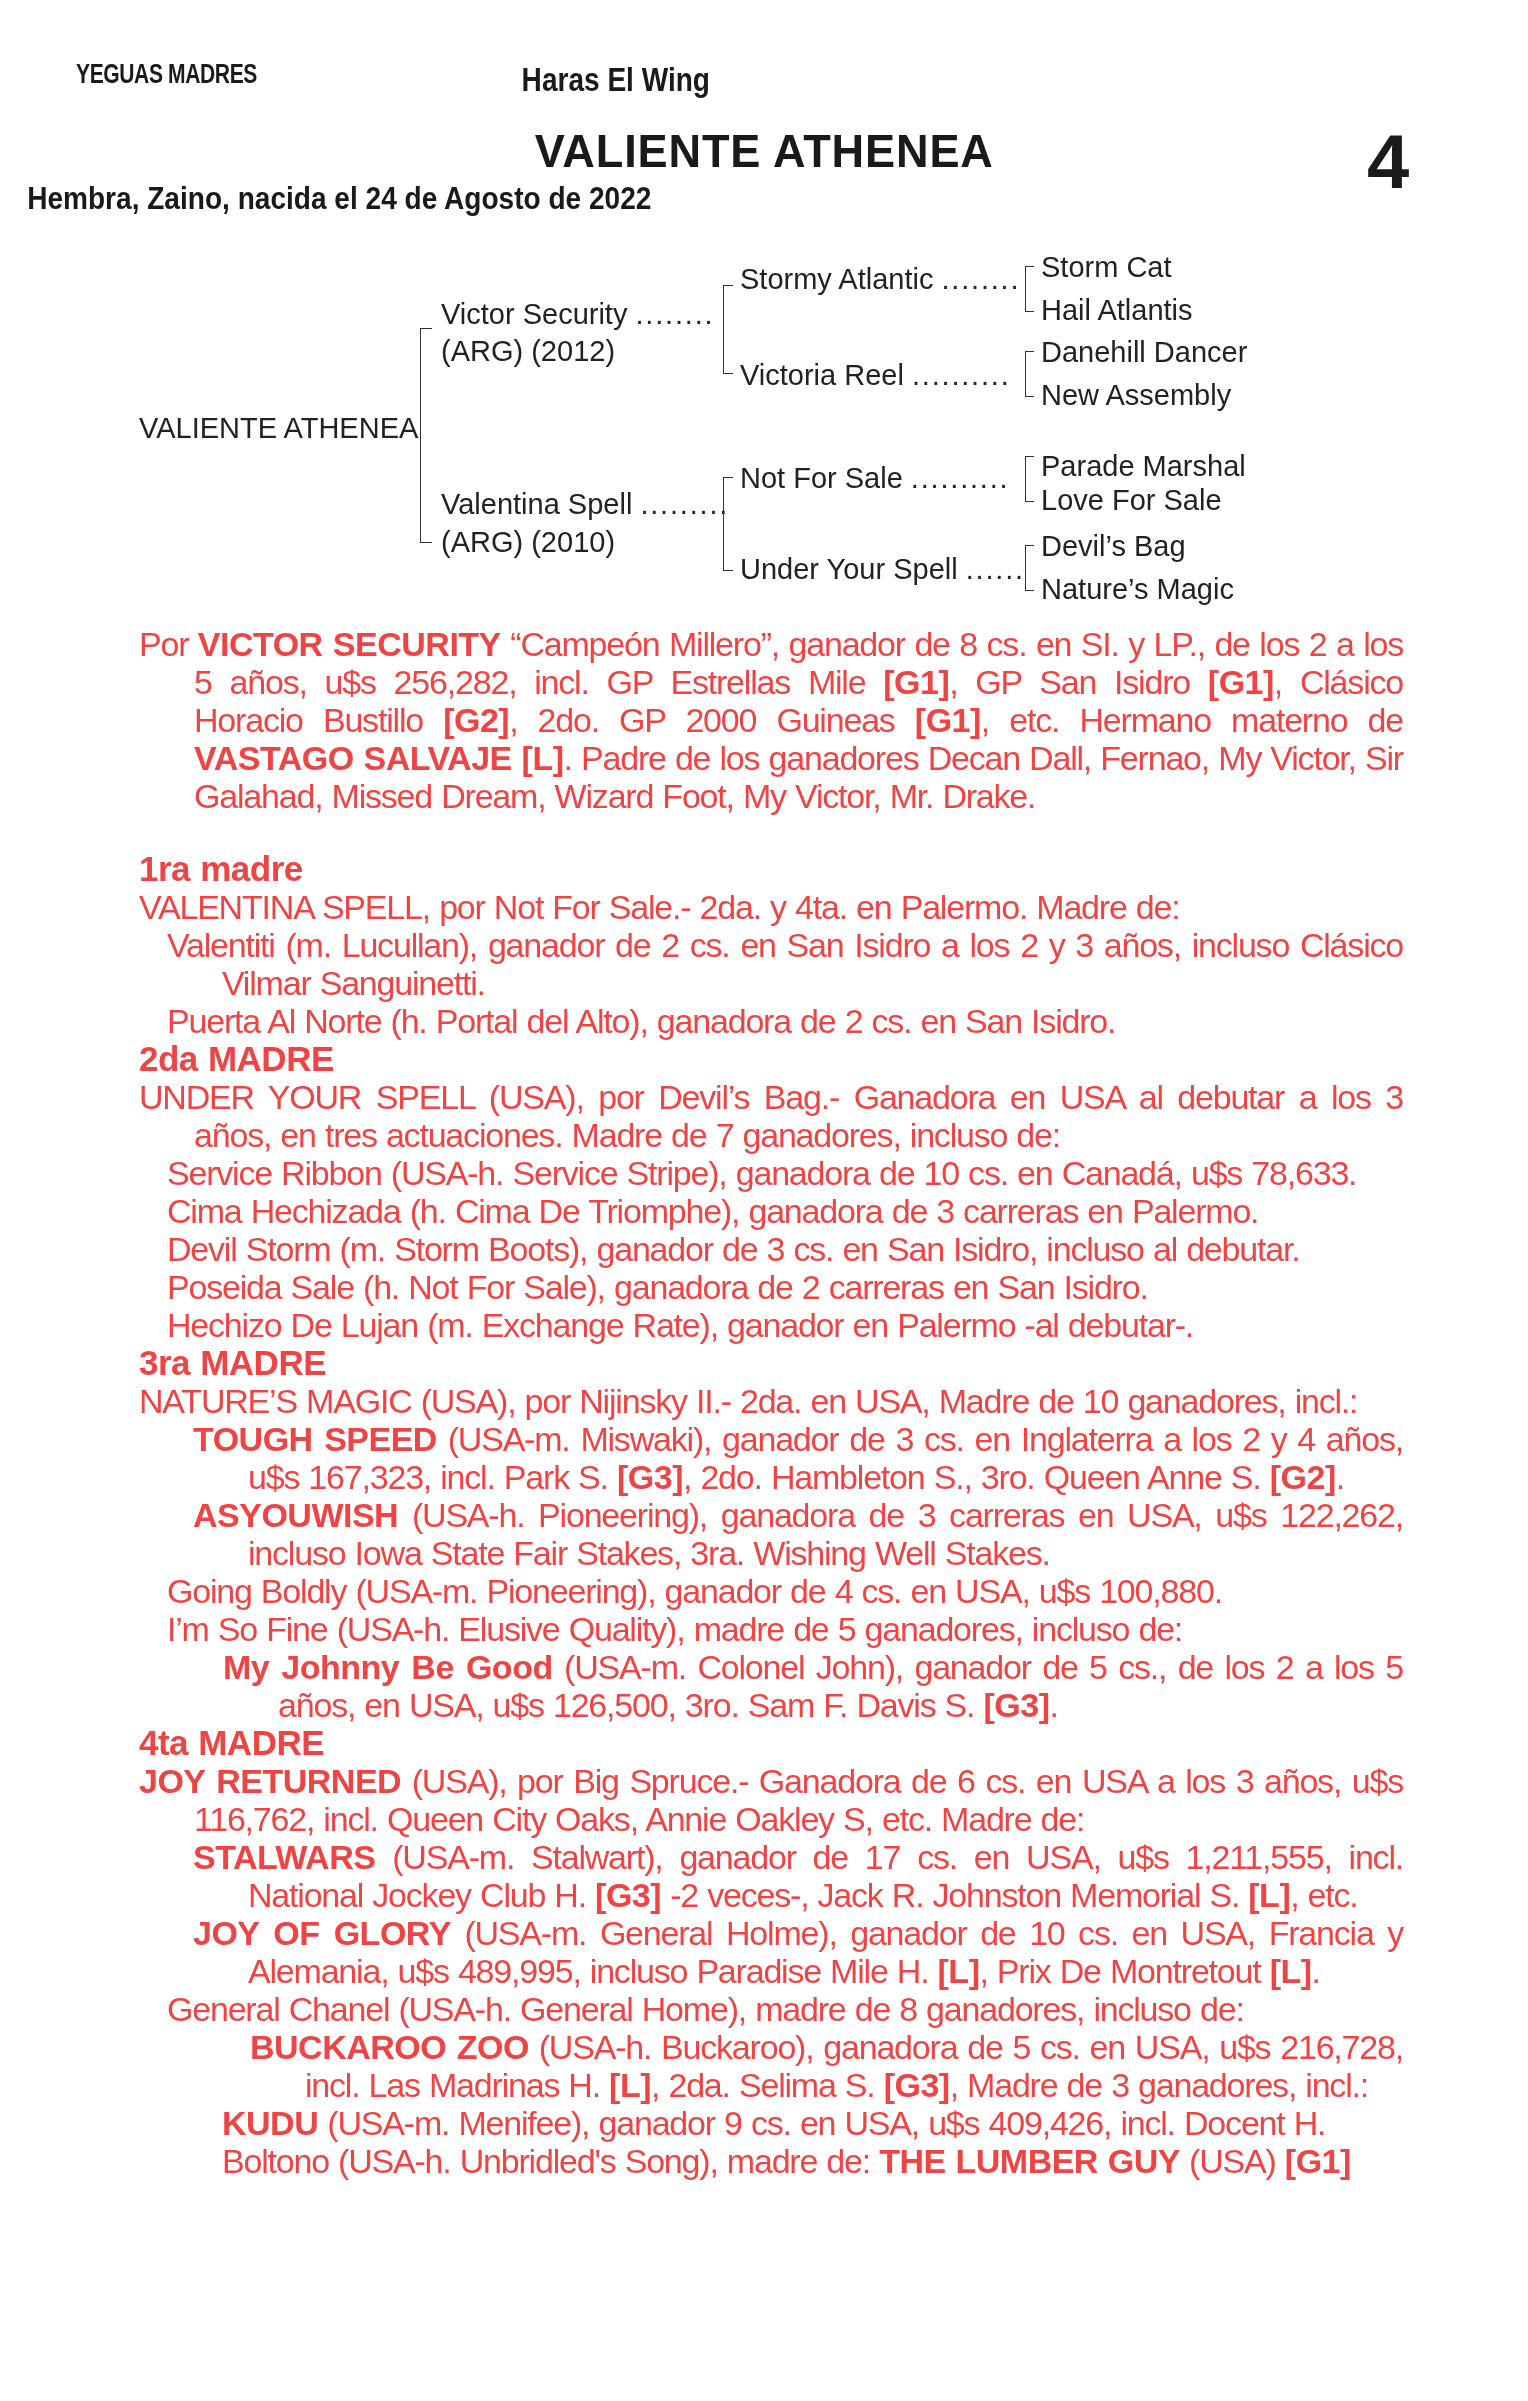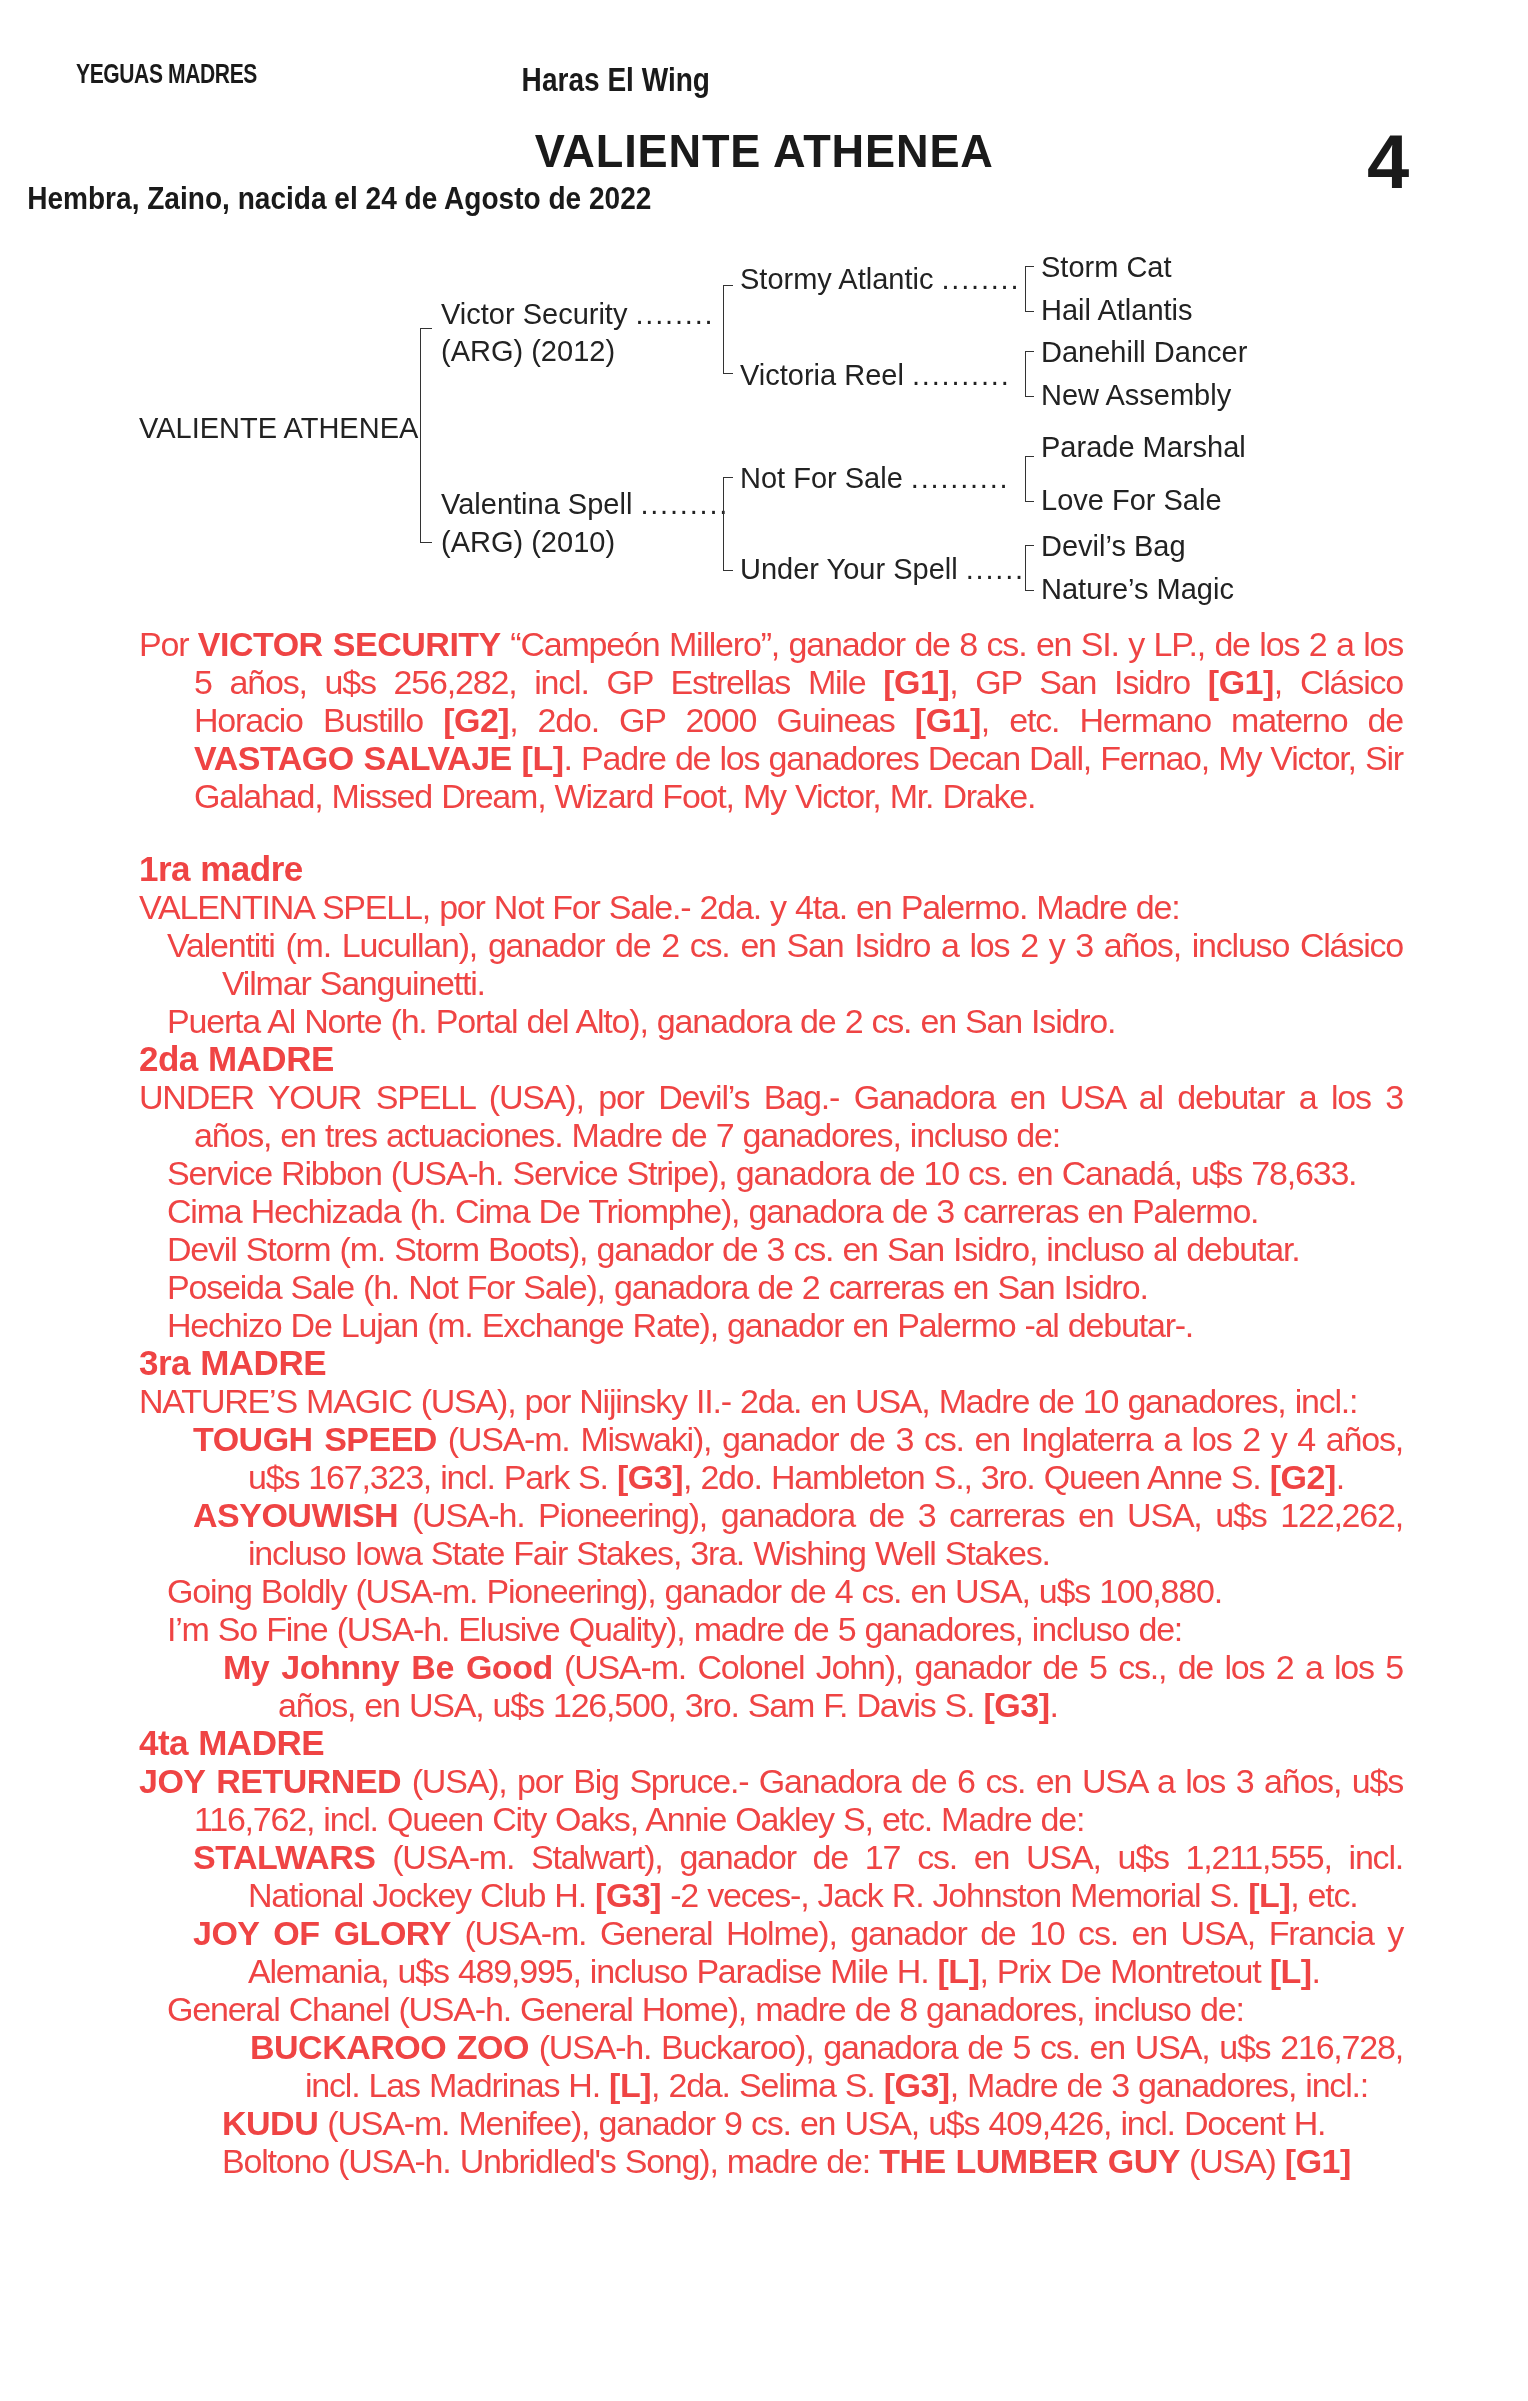--- a/index.html
+++ b/index.html
@@ -81,21 +81,21 @@
 
   <div class="br" style="left:1025px; top:266px; width:8.3px; height:44px; border-top:1.8px solid #333; border-bottom:1.8px solid #333;"></div>
   <div class="br" style="left:1025px; top:351px; width:8.3px; height:44px; border-top:1.8px solid #333; border-bottom:1.8px solid #333;"></div>
   <div class="br" style="left:1025px; top:456px; width:8.3px; height:44px; border-top:1.8px solid #333; border-bottom:1.8px solid #333;"></div>
   <div class="br" style="left:1025px; top:545px; width:8.3px; height:44px; border-top:1.8px solid #333; border-bottom:1.8px solid #333;"></div>
 
   <div class="ped" style="left:1041px; top:253px;">Storm Cat</div>
   <div class="ped" style="left:1041px; top:296px;">Hail Atlantis</div>
   <div class="ped" style="left:1041px; top:338px;">Danehill Dancer</div>
   <div class="ped" style="left:1041px; top:381px;">New Assembly</div>
-  <div class="ped" style="left:1041px; top:433px;">Parade Marshal</div>
+  <div class="ped" style="left:1041px; top:452px;">Parade Marshal</div>
   <div class="ped" style="left:1041px; top:486px;">Love For Sale</div>
   <div class="ped" style="left:1041px; top:532px;">Devil’s Bag</div>
   <div class="ped" style="left:1041px; top:575px;">Nature’s Magic</div>
 </div>
 
 <div id="body-text" class="narrow">
 
   <p class="para hang0">
     <span>Por </span><span class="b">VICTOR SECURITY</span><span> “Campeón Millero”, ganador de 8 cs. en SI. y LP., de los 2 a los 5 años, u$s 256,282, incl. GP Estrellas Mile </span><span class="b">[G1]</span><span>, GP San Isidro </span><span class="b">[G1]</span><span>, Clásico Horacio Bustillo </span><span class="b">[G2]</span><span>, 2do. GP 2000 Guineas </span><span class="b">[G1]</span><span>, etc. Hermano materno de </span><span class="b">VASTAGO SALVAJE [L]</span><span>. Padre de los ganadores Decan Dall, Fernao, My Victor, Sir Galahad, Missed Dream, Wizard Foot, My Victor, Mr. Drake.</span>
   </p>

